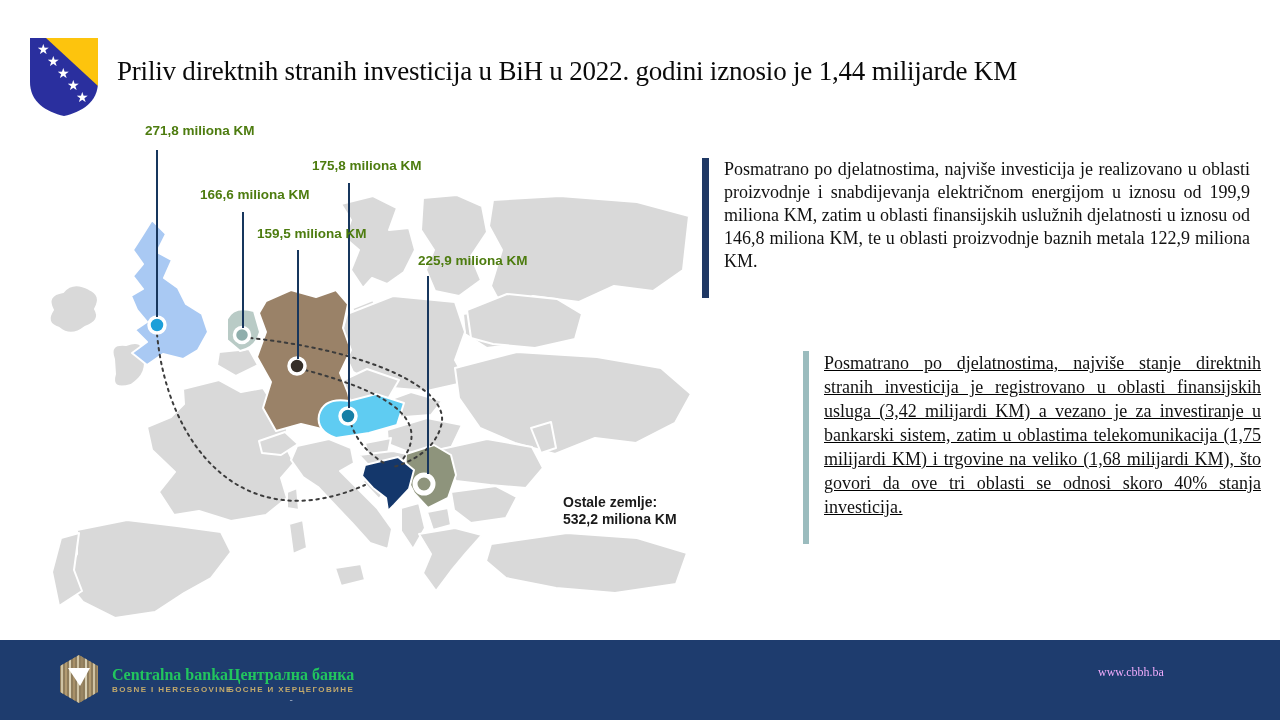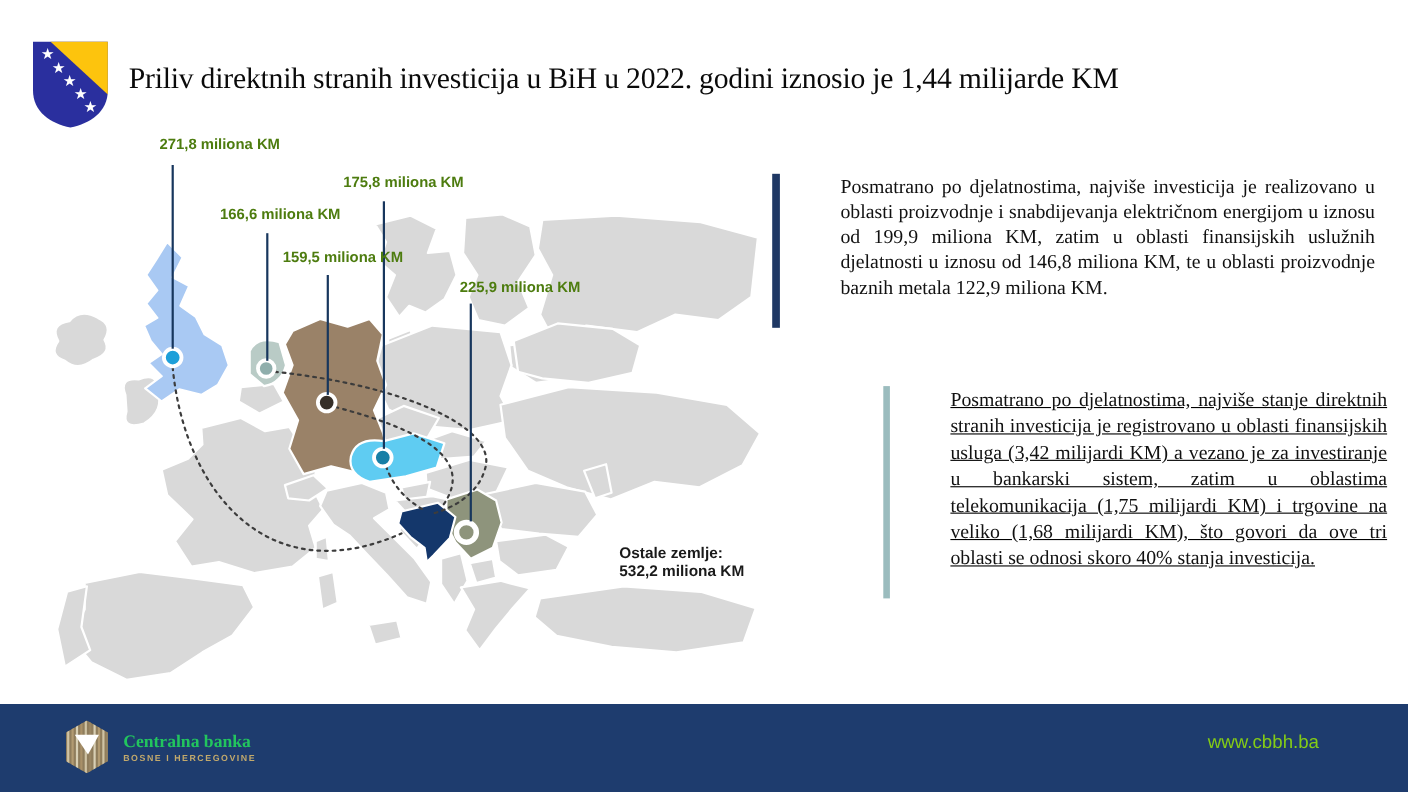--- a/index.html
+++ b/index.html
@@ -12,39 +12,39 @@
          font-size:27px;color:#0a0a0a;letter-spacing:-0.2px;}
 
   
   .map-svg{left:35px;top:192px;}
   .country{stroke:#ffffff;stroke-width:2;stroke-linejoin:round;}
   .callout-line{width:2px;}
   .callout-label{font-size:13.5px;font-weight:bold;color:#4d7c0f;white-space:nowrap;}
   .other-label{font-size:14px;font-weight:bold;color:#1a1a1a;line-height:17px;white-space:nowrap;}
 
   
-  .para{display:flex;gap:40px;}
+  .para{display:flex;}
   .para .bar{flex:0 0 auto;}
   .para .txt{font-family:"Liberation Serif",serif;font-size:18px;color:#111111;
              text-align:justify;margin-left:15px;}
   .para1{left:702px;top:158px;width:548px;}
   .para1 .bar{width:7px;height:140px;}
   .para1 .txt{line-height:23px;}
   .para2{left:803px;top:351px;width:458px;text-decoration:underline;}
   .para2 .bar{width:6px;height:193px;}
   .para2 .txt{line-height:24px;}
 
   
   .footer{left:0;top:640px;width:1280px;height:80px;}
   .logo-col{color:#ffffff;}
   .bank-name{font-family:"Liberation Serif",serif;font-weight:bold;font-size:16px;
              color:#22c55e;line-height:17px;}
   .bank-sub{font-size:8px;letter-spacing:1.4px;color:#c2a96c;font-weight:bold;margin-top:2px;}
   .footer-dash{color:#9aa7c0;font-size:10px;}
-  .website{font-family:Liberation Sans, sans-serif;font-size:17px;color:#84cc16;text-decoration:none;}
+  .website{font-family:Liberation Serif, serif;font-size:12px;color:#f0abfc;text-decoration:none;}
 </style>
 </head>
 <body>
 
 <div class="abs" style="left:26px;top:36px;">
   <svg width="76" height="82" viewBox="0 0 76 82">
     <path d="M4,2 H72 V46 C72,66 56,76 38,80 C20,76 4,66 4,46 Z" fill="#2A2F9E"></path>
     <path d="M20,2 L72,2 L72,50 Z" fill="#FDC40D"></path>
     <g fill="#ffffff" font-size="14">
       <text x="11" y="18">★</text>
@@ -162,15 +162,20 @@
       <rect x="39" y="0" width="2" height="50" fill="#A89068"></rect>
       <path d="M10,14 L32,14 L22,32 Z" fill="#ffffff"></path>
     </g>
   </svg>
 
   <div class="abs logo-col" style="left:112px;top:26px;">
     <div class="bank-name">Centralna banka</div>
     <div class="bank-sub">BOSNE I HERCEGOVINE</div>
   </div>
 
+  <div class="abs logo-col" style="left:228px;top:26px;">
+    <div class="bank-name">Централна банка</div>
+    <div class="bank-sub">БОСНЕ И ХЕРЦЕГОВИНЕ</div>
+    <div class="footer-dash" style="text-align:center;">-</div>
+  </div>
 
   <a class="abs website" href="#" style="left:1098px;top:25px;">www.cbbh.ba</a>
 </div>
 
 </body></html>

